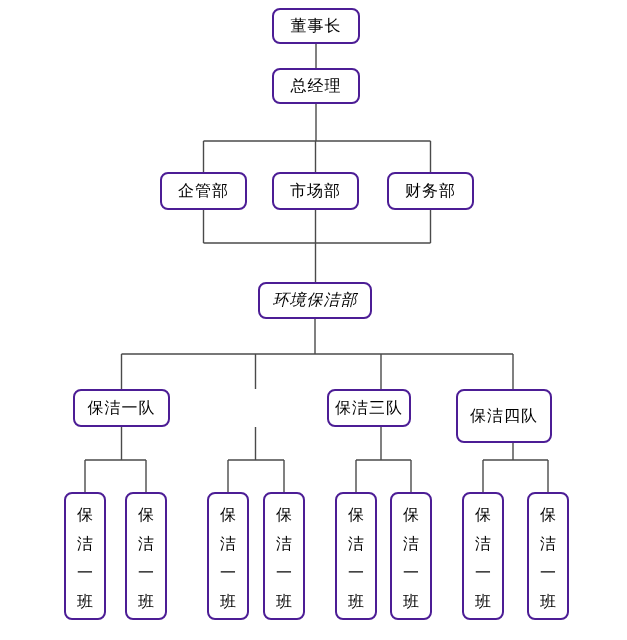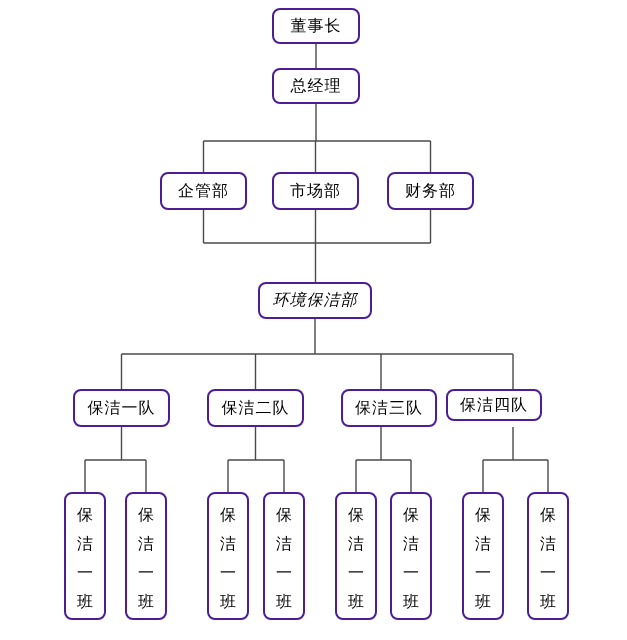--- a/index.html
+++ b/index.html
@@ -101,23 +101,22 @@
 
   <div class="box" style="left:272px; top:68px; width:88px; height:36px;text-align:right;">总经理</div>
 
   <div class="box" style="left:272px; top:172px; width:87px; height:38px;">市场部</div>
   <div class="box" style="left:160px; top:172px; width:87px; height:38px;">企管部</div>
   <div class="box" style="left:387px; top:172px; width:87px; height:38px;">财务部</div>
 
   <div class="box" style="left:258px; top:282px; width:114px; height:37px;font-style:italic;">环境保洁部</div>
 
   <div class="box" style="left:73px; top:389px; width:97px; height:38px;">保洁一队</div>
-  <div class="box" style="left:207px; top:389px; width:97px; height:38px;">保洁二队</div>
-  <div class="box" style="left:341px; top:389px; width:96px; height:38px;">保洁三队</div>
-  <div class="box" style="left:446px; top:389px; width:96px; height:32px;">保洁四队</div>
+  <div class="box" style="left:327px; top:389px; width:84px; height:38px;">保洁三队</div>
+  <div class="box" style="left:456px; top:389px; width:96px; height:54px;">保洁四队</div>
 
   <div class="box vbox" style="left:64px;  top:492px; width:42px; height:128px;">保
 洁
 一
 班</div>
   <div class="box vbox" style="left:125px; top:492px; width:42px; height:128px;">保
 洁
 一
 班</div>
   <div class="box vbox" style="left:207px; top:492px; width:42px; height:128px;">保

